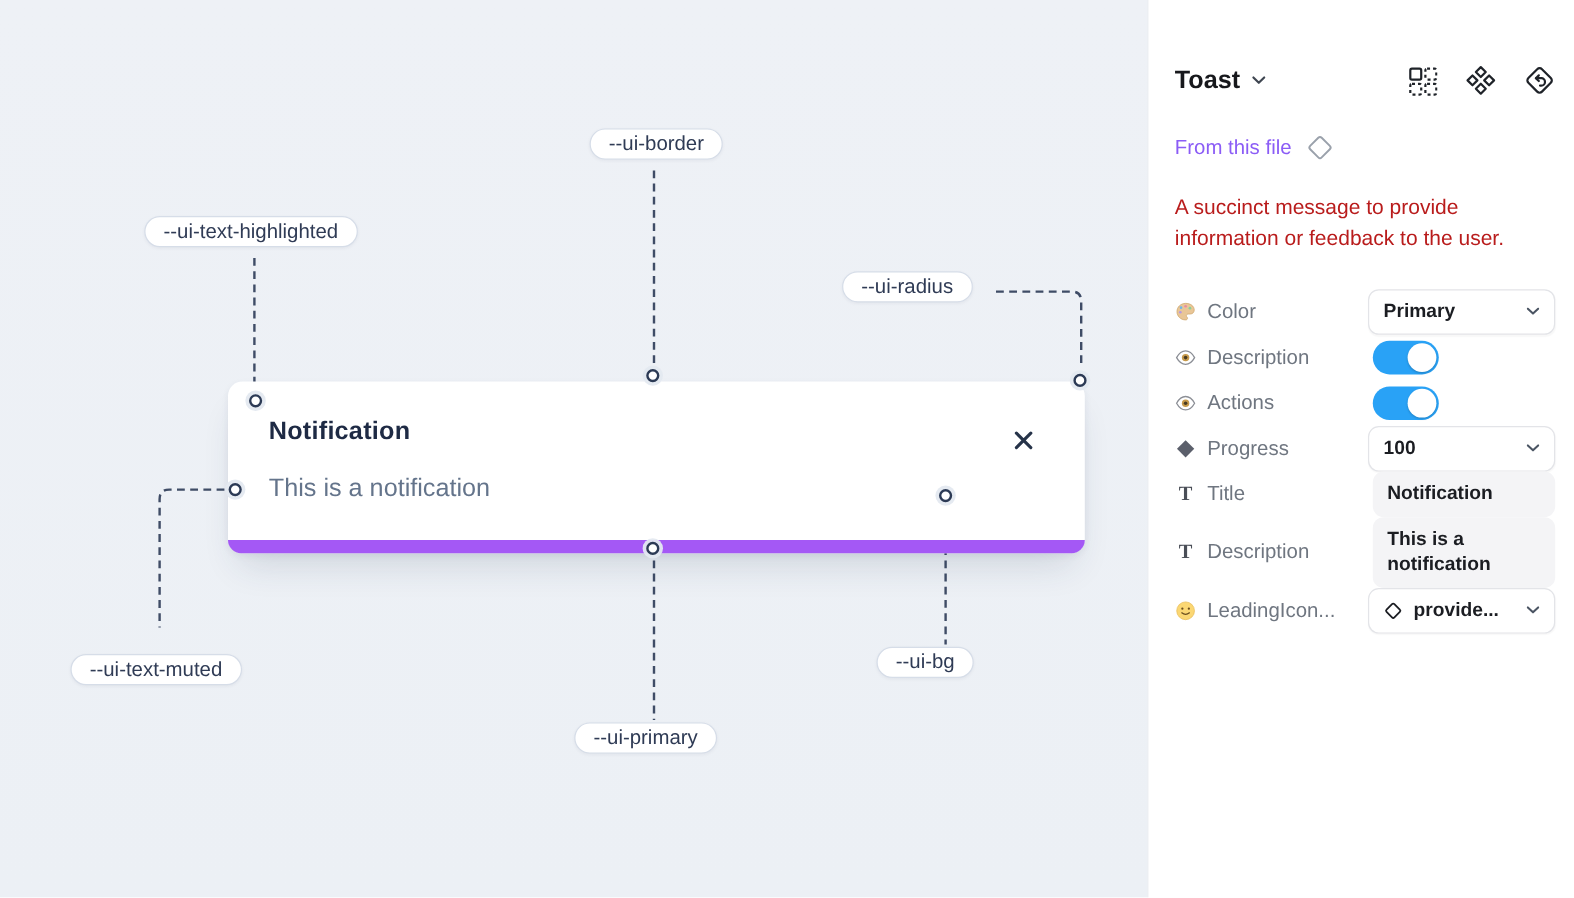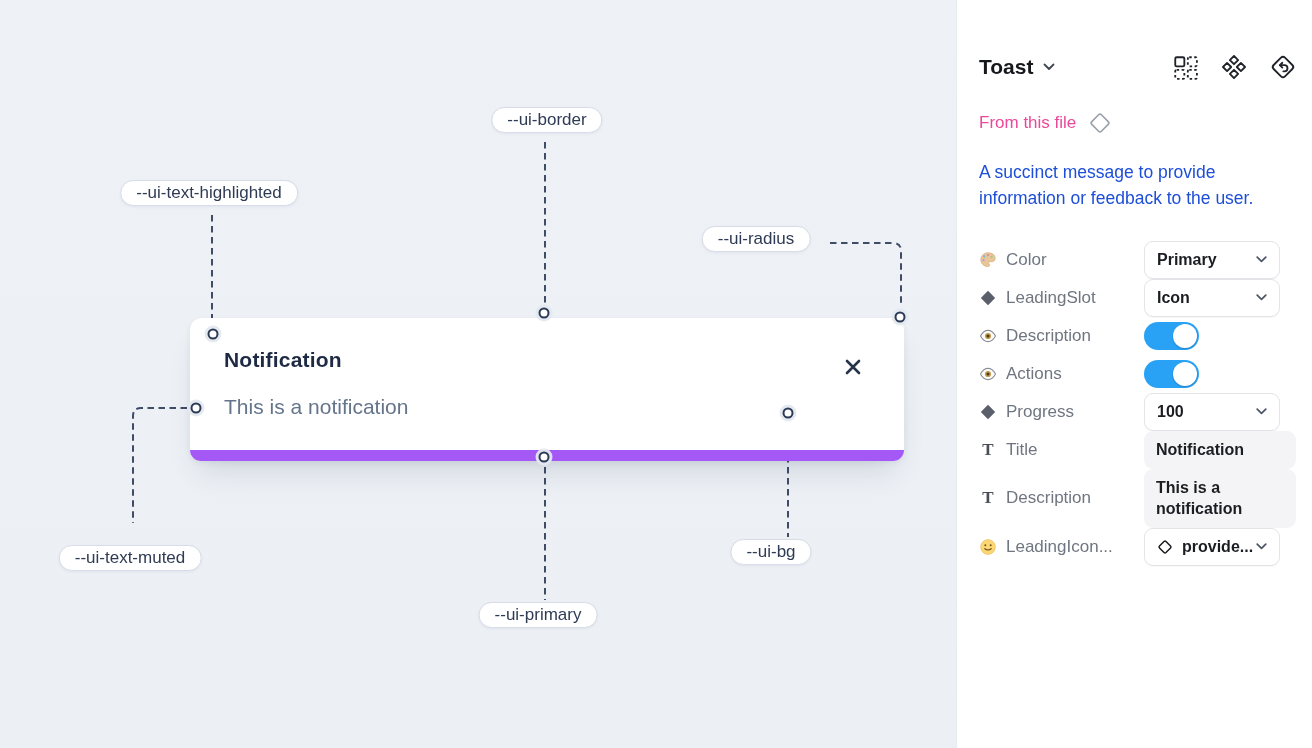--- a/index.html
+++ b/index.html
@@ -25,31 +25,31 @@
     box-shadow:0 1px 3px rgba(30,40,60,.06); z-index:4; }
 
   
   .panel { width:356px; height:748px; background:#fff; border-left:1px solid #e8ebef; padding:54px 16px 20px 22px; flex:0 0 auto; }
   .panel-header { display:flex; align-items:center;justify-content:flex-end; }
   .panel-title-wrap { display:flex; align-items:center; gap:10px; cursor:pointer; }
   .panel-title { font-size:21px; font-weight:700; color:#17181c; }
   .panel-header-icons { margin-left:auto; display:flex; align-items:center; gap:23px; }
   .hdr-icon { width:26px; height:26px; color:#1f2329; cursor:pointer; display:block; }
 
-  .source-row { margin-top:31px; display:flex; align-items:center; gap:12px; color:#ec4899; font-size:17px; }
-  .panel-desc { margin-top:25px; font-size:17.5px; line-height:1.48; color:#1d4ed8; max-width:322px; }
+  .source-row { margin-top:31px; display:flex; align-items:center; gap:12px; color:#8b5cf6; font-size:17px; }
+  .panel-desc { margin-top:25px; font-size:17.5px; line-height:1.48; color:#b91c1c; max-width:322px; }
 
   .props { margin-top:29px; display:flex; flex-direction:column; }
   .prop-row { display:flex; align-items:center; min-height:38px; }
   .prop-label { flex:1; display:flex; align-items:center; gap:9px; font-size:17px; color:#6f7680; white-space:nowrap; overflow:hidden; }
   .prop-label .row-icon { flex:0 0 auto; width:18px; height:18px; display:block; }
   .t-glyph { font-family:"Liberation Serif", serif; font-weight:700; font-size:17px; color:#4a4e57; width:18px; text-align:center; }
   .prop-control { flex:0 0 152px; }
 
-  .dd { width:136px; height:38px; background:#fff; border:1px solid #e3e4e8; border-radius:9px; padding:0 12px;
+  .dd { width:156px; height:38px; background:#fff; border:1px solid #e3e4e8; border-radius:9px; padding:0 12px;
     display:flex; align-items:center; cursor:pointer; box-shadow:0 1px 1px rgba(20,20,30,.03); }
   .dd-value { font-size:16px; font-weight:700; color:#1b1d22; overflow:hidden; white-space:nowrap; }
   .dd-chevron { margin-left:auto; flex:0 0 auto; }
   .dd .mini-diamond { margin-right:9px; flex:0 0 auto; }
 
   .tf { width:152px; background:#f4f4f6; border:none; border-radius:9px; padding:8px 12px; font-size:16px; font-weight:700;
     color:#1b1d22; line-height:1.35; font-family:"Liberation Sans", sans-serif; }
 
   .toggle { position:relative; width:55px; height:28px; border-radius:14px; background:#29a2f6; border:none; cursor:pointer; display:block; }
   .toggle .knob { position:absolute; top:2px; left:29px; width:24px; height:24px; border-radius:50%; background:#fff;
@@ -152,36 +152,20 @@
       <div class="prop-control">
         <div class="dd">
           <span class="dd-value">Primary</span>
           <svg class="dd-chevron" width="11" height="7" viewBox="0 0 11 7">
               <path d="M1.2 1.2 L5.5 5.3 L9.8 1.2" fill="none" stroke="#4b5563" stroke-width="1.7" stroke-linecap="round" stroke-linejoin="round"></path>
             </svg>
         </div>
       </div>
     </div>
 
-    <div class="prop-row">
-      <div class="prop-label">
-        <svg class="row-icon" viewBox="0 0 18 18">
-          <polygon points="9,1.8 16.2,9 9,16.2 1.8,9" fill="#5b5f6b"></polygon>
-        </svg>
-        <span>LeadingSlot</span>
-      </div>
-      <div class="prop-control">
-        <div class="dd">
-          <span class="dd-value">Icon</span>
-          <svg class="dd-chevron" width="11" height="7" viewBox="0 0 11 7">
-              <path d="M1.2 1.2 L5.5 5.3 L9.8 1.2" fill="none" stroke="#4b5563" stroke-width="1.7" stroke-linecap="round" stroke-linejoin="round"></path>
-            </svg>
-        </div>
-      </div>
-    </div>
 
     <div class="prop-row">
       <div class="prop-label">
         <svg class="row-icon" viewBox="0 0 18 18">
           <path d="M1.5 9 C3.6 5.2 6.1 3.4 9 3.4 C11.9 3.4 14.4 5.2 16.5 9 C14.4 12.8 11.9 14.6 9 14.6 C6.1 14.6 3.6 12.8 1.5 9 Z" fill="#fff" stroke="#8c8f96" stroke-width="1.1"></path>
           <circle cx="9" cy="9" r="3.1" fill="#c79a4b"></circle>
             <circle cx="9" cy="9" r="1.5" fill="#473a22"></circle>
         </svg>
         <span>Description</span>
       </div>

